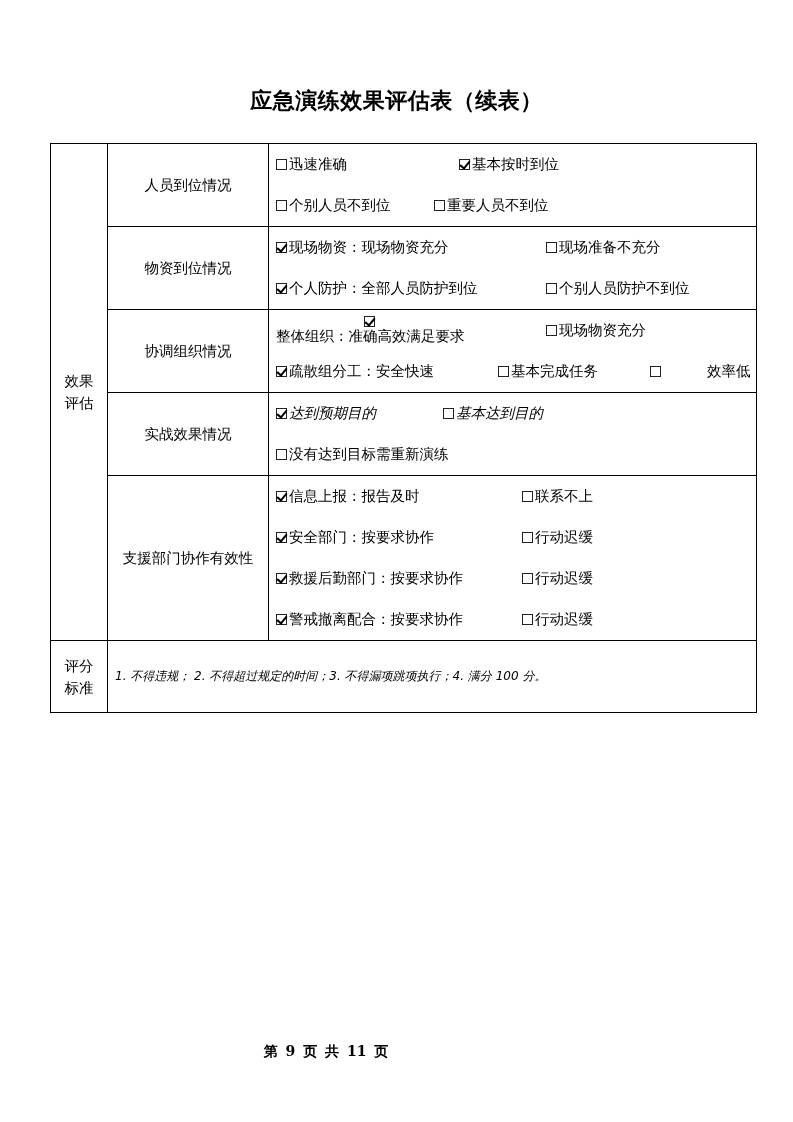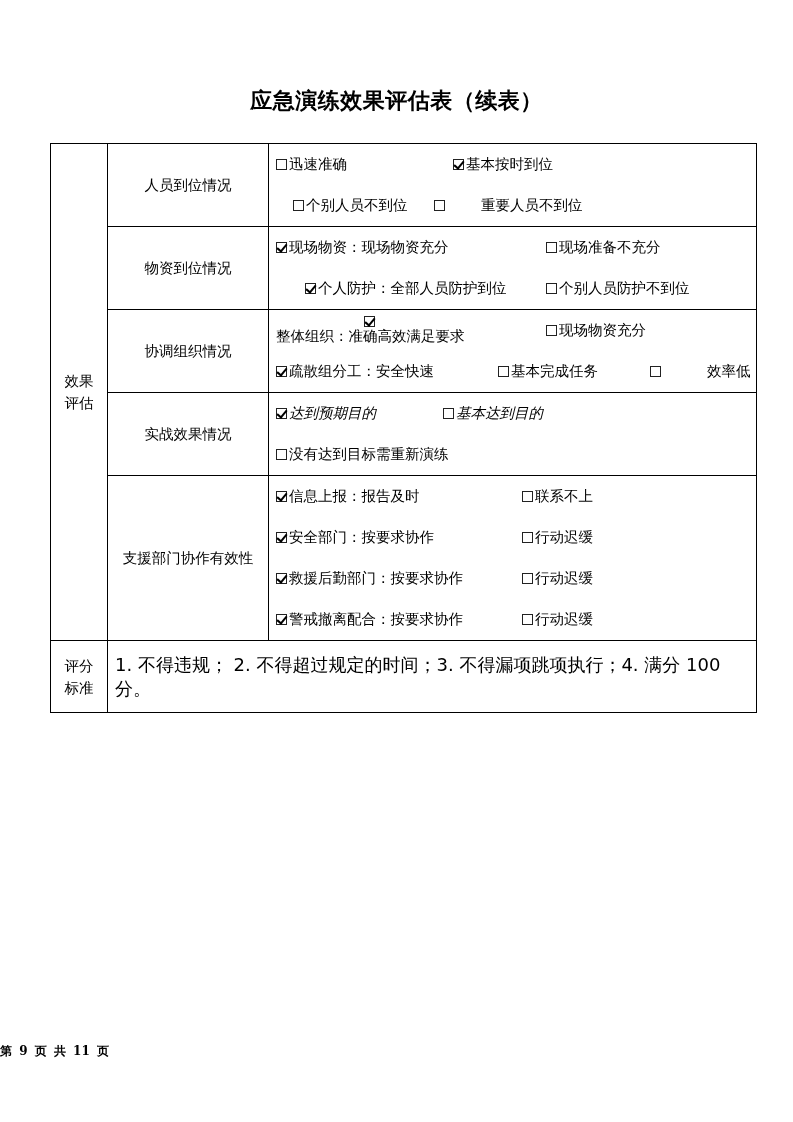--- a/index.html
+++ b/index.html
@@ -78,31 +78,33 @@
     left: 2px;
     top: -1px;
     width: 4px;
     height: 8px;
     border-right: 2px solid #000;
     border-bottom: 2px solid #000;
     transform: rotate(40deg);
   }
   .criteria {
     padding-left: 7px !important;
-    font-size: 18px;
+    font-size: 12px;
     height: 70px;
+    font-style: italic;
   }
   .footer {
     position: absolute;
     left: 0;
     top: 1043px;
     width: 652px;
+    text-align: center;
     font-family: "DejaVu Serif", "Liberation Serif", serif;
     font-weight: bold;
-    font-size: 12px;
+    font-size: 14px;
     word-spacing: 3px;
   }
 </style>
 </head>
 <body>
 
 <div class="title">应急演练效果评估表（续表）</div>
 
 <table class="form">
   <colgroup>
@@ -116,52 +118,52 @@
         <div>效果</div>
         <div>评估</div>
       </td>
       <td class="sub">人员到位情况</td>
       <td class="opts">
           <div class="line" style="position: relative;">
             <label class="opt" style="position: absolute; left: 0px;">
               <span class="box"></span>
               <span>迅速准确</span>
             </label>
-            <label class="opt" style="position: absolute; left: 177px;">
+            <label class="opt" style="position: absolute; left: 183px;">
               <span class="box checked"></span>
               <span>基本按时到位</span>
             </label>
           </div>
           <div class="line" style="position: relative;">
-            <label class="opt" style="position: absolute; left: 17px;">
+            <label class="opt" style="position: absolute; left: 0px;">
               <span class="box"></span>
               <span>个别人员不到位</span>
             </label>
-            <label class="opt" style="position: absolute; left: 158px; gap: 34px;">
+            <label class="opt" style="position: absolute; left: 158px;">
               <span class="box"></span>
               <span>重要人员不到位</span>
             </label>
           </div>
         </td>
     </tr>
     <tr style="height:83px;">
       <td class="sub">物资到位情况</td>
       <td class="opts">
           <div class="line" style="position: relative;">
             <label class="opt" style="position: absolute; left: 0px;">
               <span class="box checked"></span>
               <span>现场物资：现场物资充分</span>
             </label>
             <label class="opt" style="position: absolute; left: 270px;">
               <span class="box"></span>
               <span>现场准备不充分</span>
             </label>
           </div>
           <div class="line" style="position: relative;">
-            <label class="opt" style="position: absolute; left: 0px; margin-left: 29px;">
+            <label class="opt" style="position: absolute; left: 0px;">
               <span class="box checked"></span>
               <span>个人防护：全部人员防护到位</span>
             </label>
             <label class="opt" style="position: absolute; left: 270px;">
               <span class="box"></span>
               <span>个别人员防护不到位</span>
             </label>
           </div>
         </td>
     </tr>

